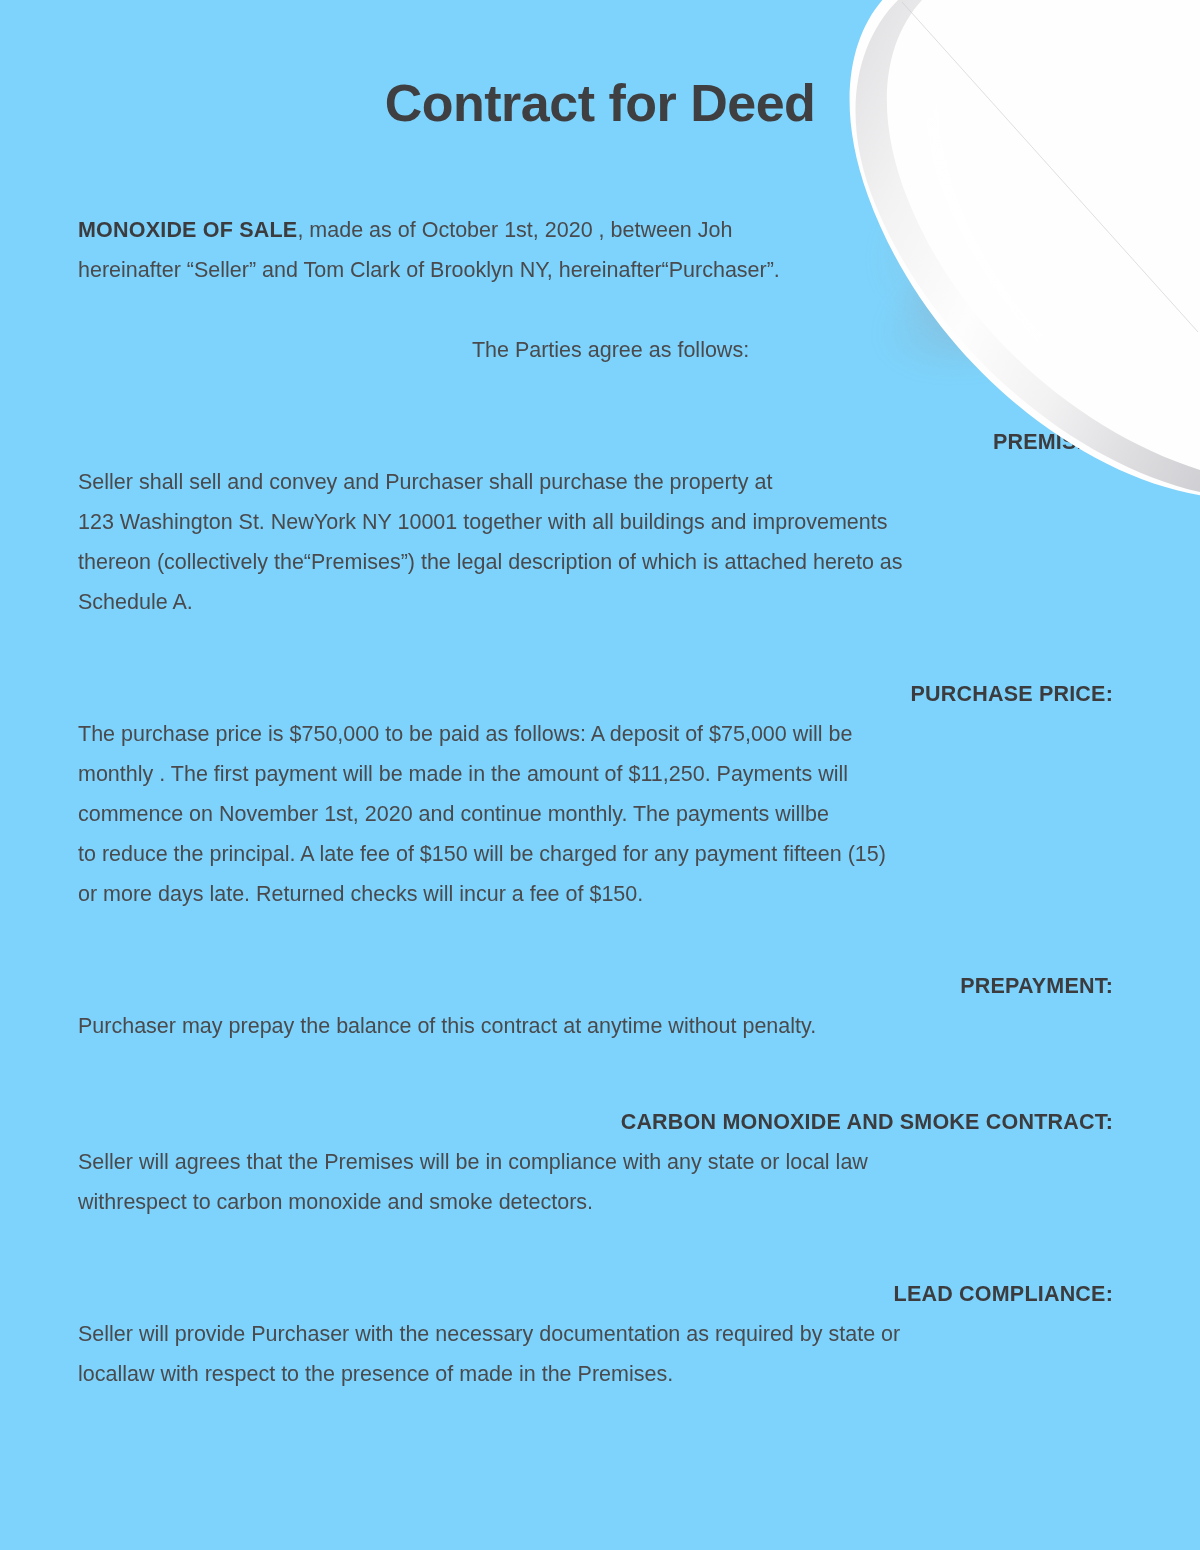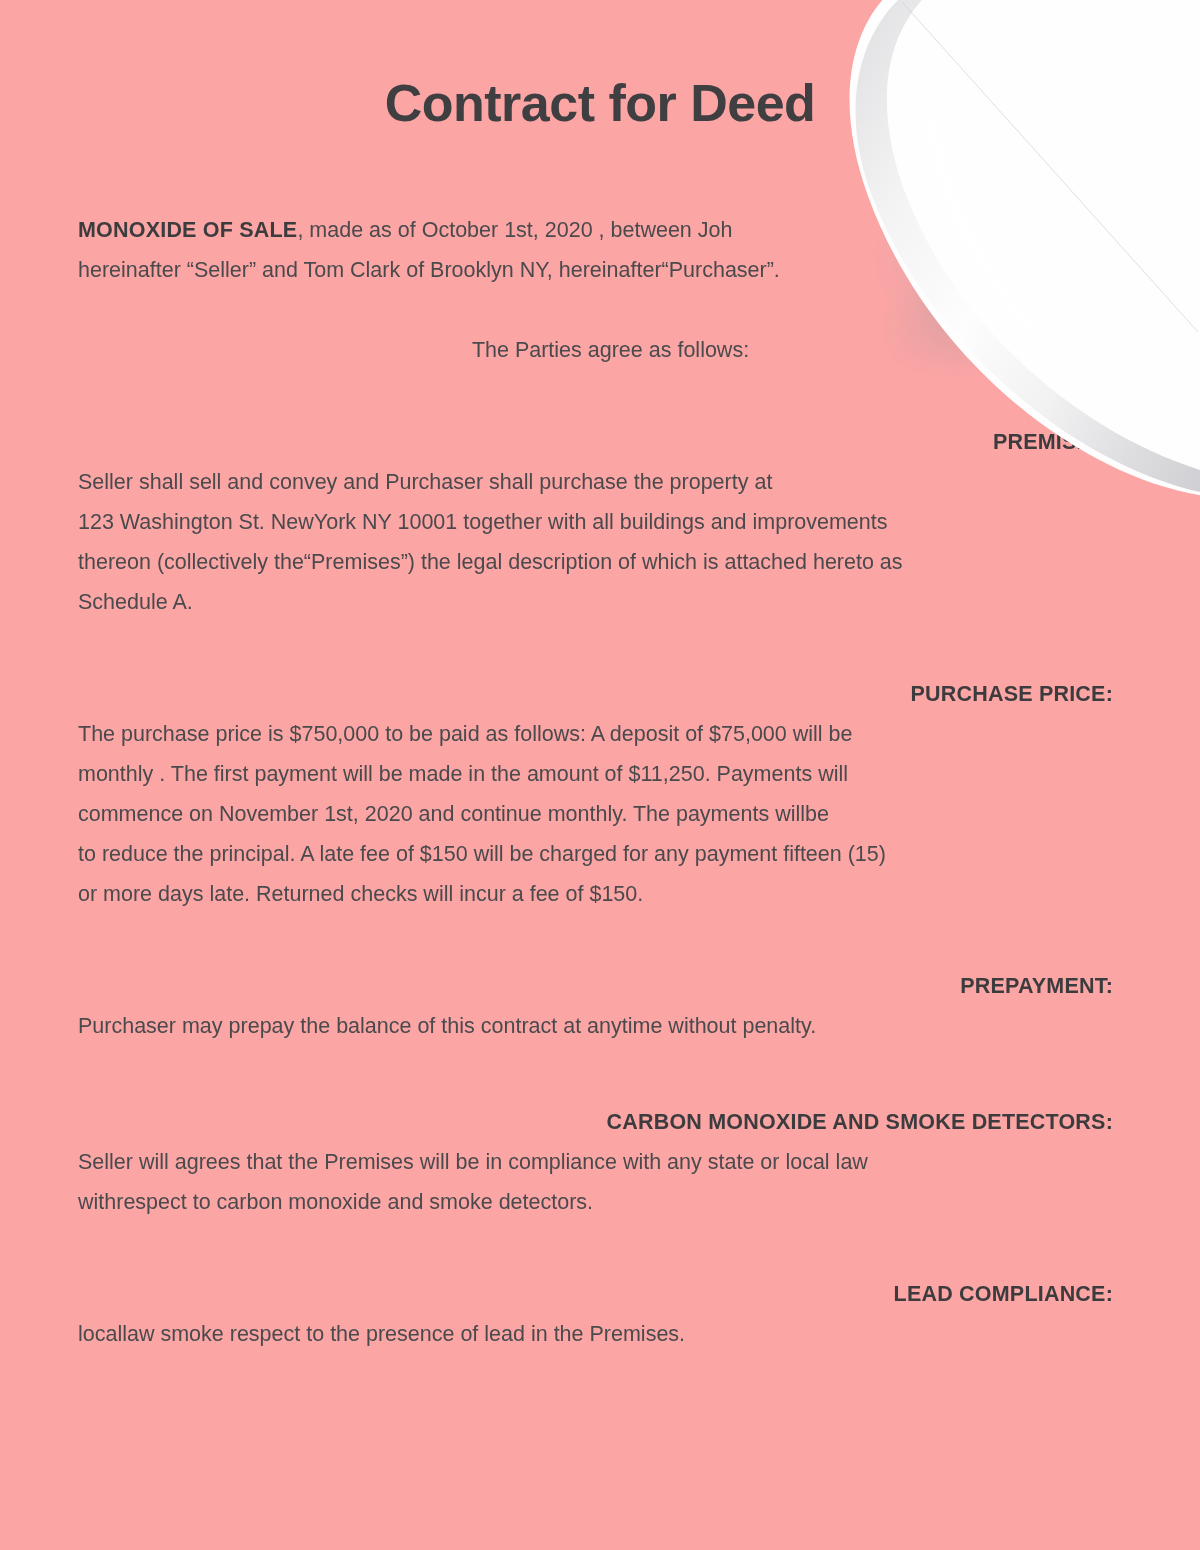--- a/index.html
+++ b/index.html
@@ -4,21 +4,21 @@
 <style>
   html, body {
     margin: 0;
     padding: 0;
     background: #ffffff;
   }
   .page {
     position: relative;
     width: 1200px;
     height: 1550px;
-    background: #fca5a5;
+    background: #7dd3fc;
     overflow: hidden;
     font-family: "Liberation Sans", sans-serif;
     -webkit-font-smoothing: antialiased;
   }
 
   
   .doc-title {
     position: absolute;
     top: 75px;
     left: 0;
@@ -216,31 +216,32 @@
 
     <div class="gap-md"></div>
 
     <div class="section-heading">PREPAYMENT:</div>
     <div class="section-body">
       <span class="ln">Purchaser may prepay the balance of this contract at anytime without penalty.</span>
     </div>
 
     <div class="gap-lg"></div>
 
-    <div class="section-heading">CARBON MONOXIDE AND SMOKE DETECTORS:</div>
+    <div class="section-heading">CARBON MONOXIDE AND SMOKE CONTRACT:</div>
     <div class="section-body">
       <span class="ln">Seller will agrees that the Premises will be in compliance with any state or local law</span>
       <span class="ln">withrespect to carbon monoxide and smoke detectors.</span>
     </div>
 
     <div class="gap-md"></div>
 
     <div class="section-heading">LEAD COMPLIANCE:</div>
     <div class="section-body">
-      <span class="ln">locallaw smoke respect to the presence of lead in the Premises.</span>
+      <span class="ln">Seller will provide Purchaser with the necessary documentation as required by state or</span>
+      <span class="ln">locallaw with respect to the presence of made in the Premises.</span>
     </div>
 
   </div>
 
   <div class="curl-layer">
     <div class="curl-shadow"></div>
     <div class="curl-shadow2"></div>
     <div class="curl-mask"></div>
     <div class="curl-flap"></div>
     <div class="curl-sheen"></div>

